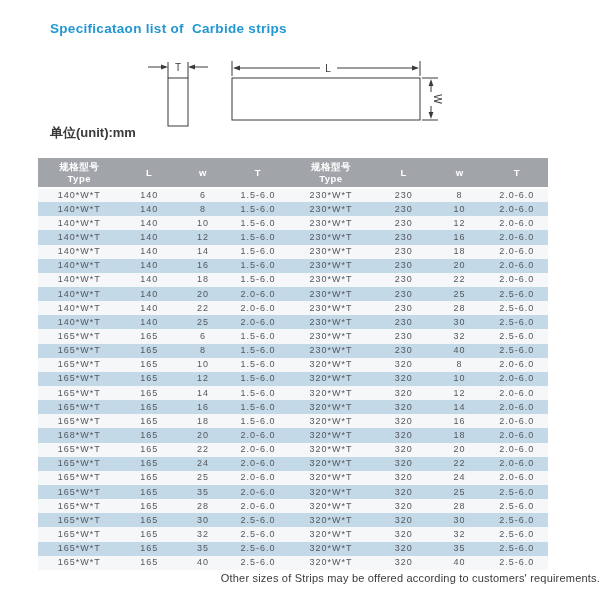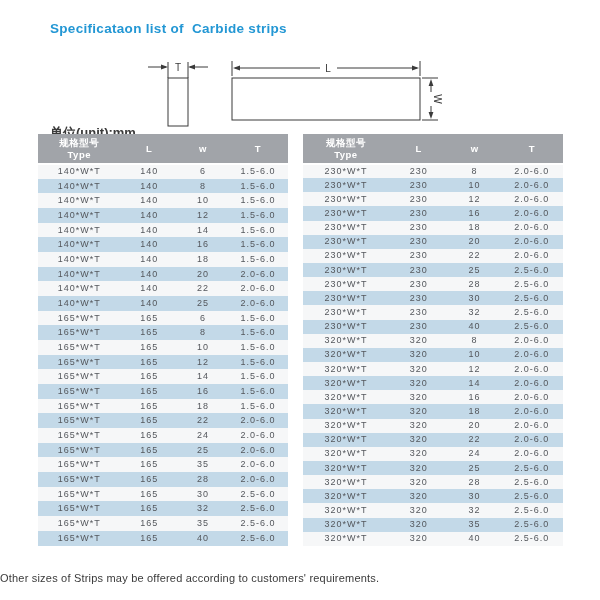--- a/index.html
+++ b/index.html
@@ -19,22 +19,22 @@
   }
   .diagram {
     position: absolute; left: 140px; top: 56px;
     width: 320px; height: 78px;
   }
   .unit-label {
     position: absolute; left: 50px; top: 124px;
     font-size: 13px; font-weight: bold; color: #3a3a3a;
   }
   .tables {
-    position: absolute; left: 38px; top: 134px;
-    width: 525px; display: flex; gap: 15px;
+    position: absolute; left: 38px; top: 158px;
+    width: 525px; display: flex; 
   }
   table.spec {
     border-collapse: collapse; table-layout: fixed;
   }
   table.spec.left  { width: 250px; }
   table.spec.right { width: 260px; }
   table.spec th {
     background: #a1a4a9; color: #ffffff;
     font-size: 9.5px; font-weight: bold;
     height: 30px; text-align: center; vertical-align: middle;
@@ -47,21 +47,21 @@
   table.spec col.c-t    { width: 24%; }
   table.spec td {
     height: 14.15px; font-size: 9px; color: #54575c;
     text-align: center; vertical-align: middle;
     letter-spacing: 1px; padding: 0; line-height: 1;
   }
   table.spec tbody tr:nth-child(odd)  { background: #f6f7f8; }
   table.spec tbody tr:nth-child(even) { background: #c3d9e8; }
   .footer-note {
     position: absolute; left: 0; top: 572px; width: 600px;
-    text-align: left; font-size: 11px; color: #3a3a3a;
+    text-align: right; font-size: 11px; color: #3a3a3a;
     letter-spacing: 0.2px;
   }
   .dim { stroke: #3a3a3a; stroke-width: 1; fill: none; }
   .dim-fill { fill: #3a3a3a; stroke: none; }
   .dim-text { fill: #3a3a3a; font-family: "Liberation Sans", sans-serif; font-size: 10px; }
 </style>
 </head>
 <body>
 
 <div class="page">
@@ -213,20 +213,26 @@
             <td>16</td>
             <td>1.5-6.0</td>
           </tr>
           <tr>
             <td>165*W*T</td>
             <td>165</td>
             <td>18</td>
             <td>1.5-6.0</td>
           </tr>
           <tr>
+            <td>168*W*T</td>
+            <td>165</td>
+            <td>20</td>
+            <td>2.0-6.0</td>
+          </tr>
+          <tr>
             <td>165*W*T</td>
             <td>165</td>
             <td>22</td>
             <td>2.0-6.0</td>
           </tr>
           <tr>
             <td>165*W*T</td>
             <td>165</td>
             <td>24</td>
             <td>2.0-6.0</td>

